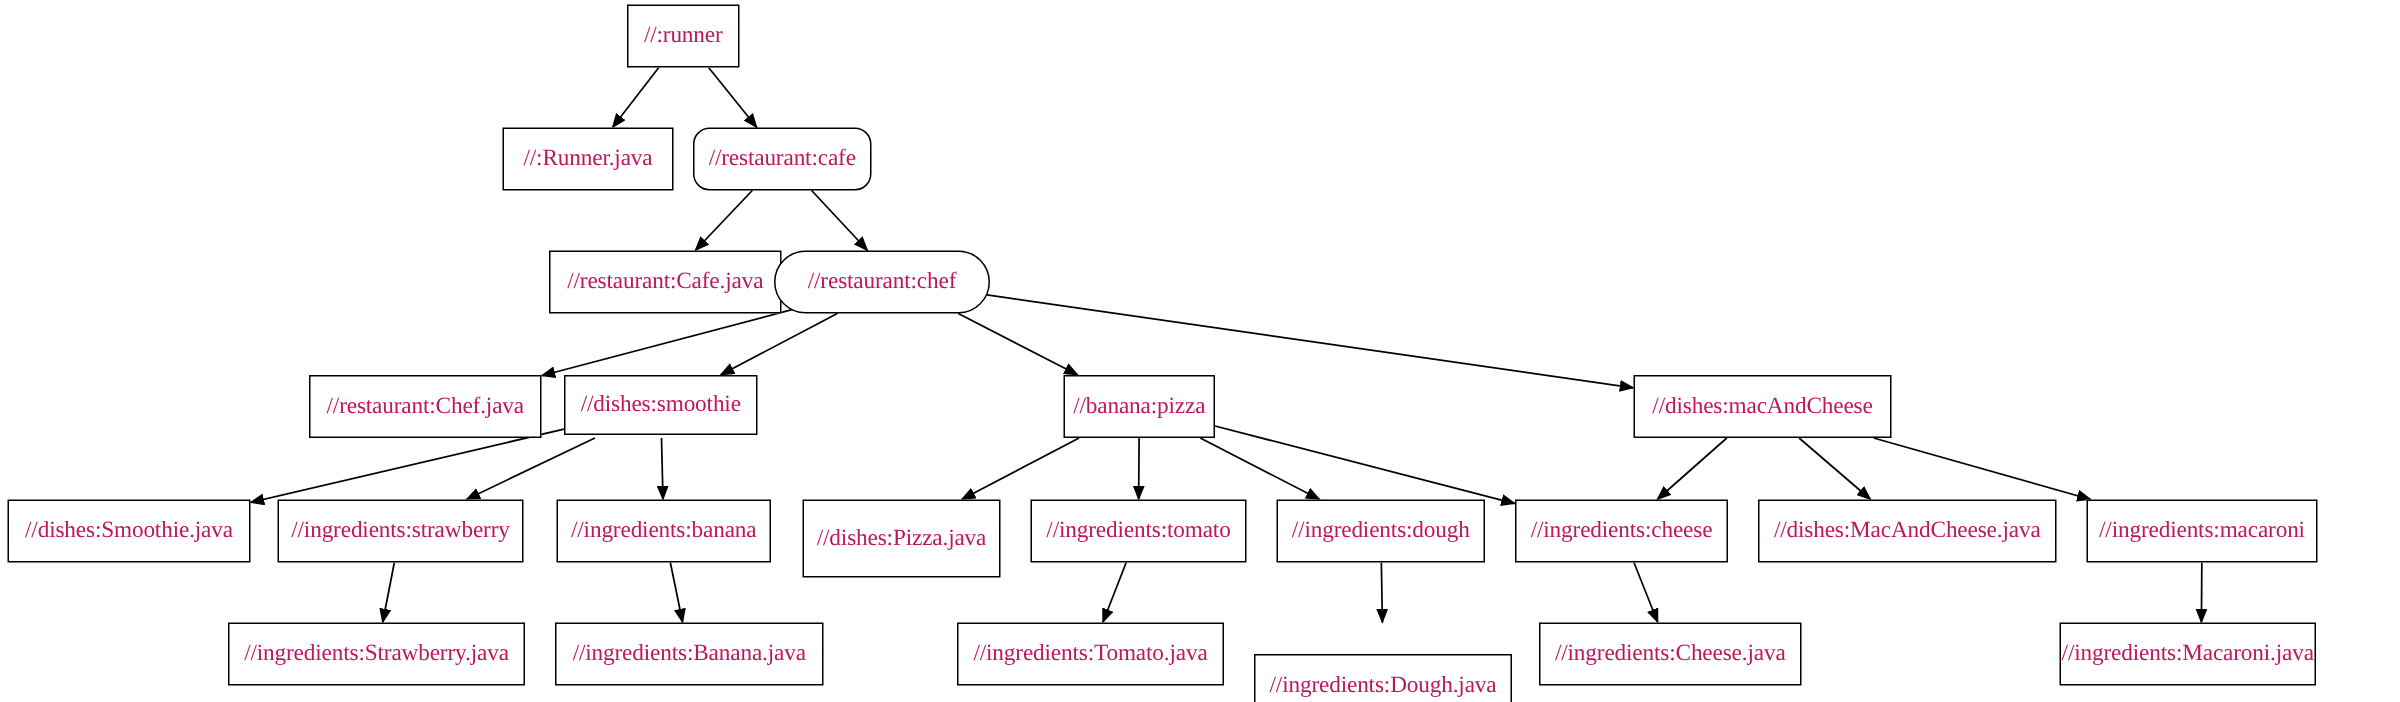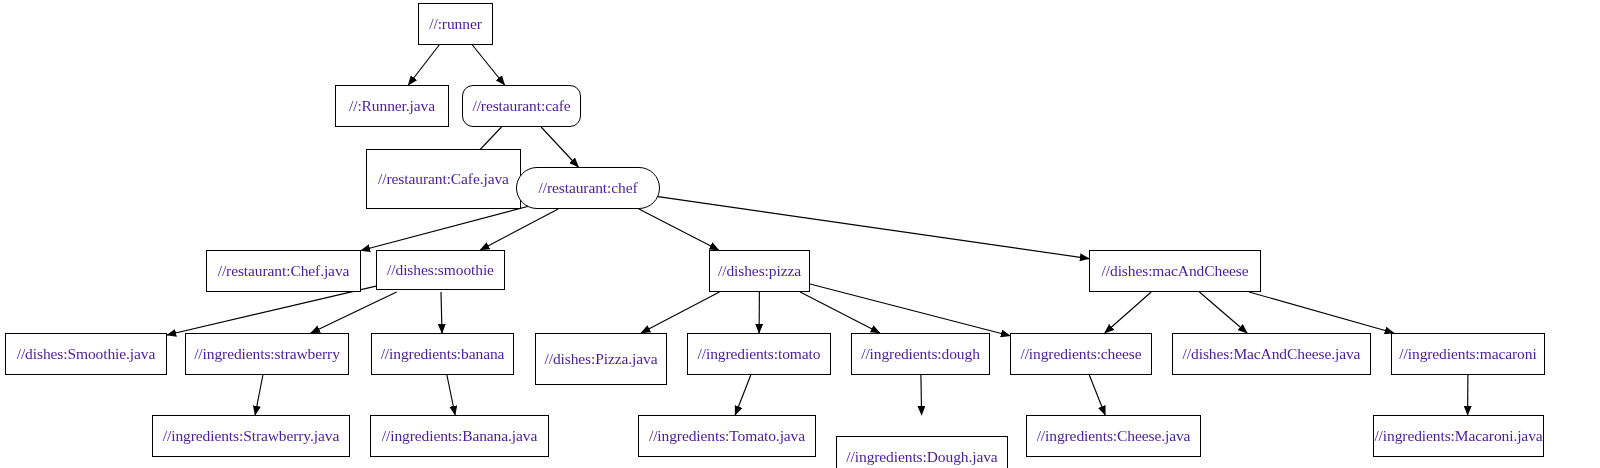--- a/index.html
+++ b/index.html
@@ -33,21 +33,21 @@
     background: #ffffff;
     display: flex;
     align-items: center;
     justify-content: center;
     line-height: 1;
     z-index: 2;
   }
   .gnode .glabel {
     font-family: "Liberation Serif", "DejaVu Serif", serif;
     font-size: 15.5px;
-    color: #4c1d95;
+    color: #be185d;
     white-space: nowrap;
     letter-spacing: -0.1px;
   }
 </style>
 </head>
 <body>
 
 <div id="graph-canvas">
   <svg id="edge-layer" viewBox="0 0 1600 468" width="1600" height="468" xmlns="http://www.w3.org/2000/svg">
     <defs>
@@ -85,34 +85,34 @@
   <div id="nodes-group">
       <div class="gnode" style="left: 418px; top: 3px; width: 75px; height: 42px; border-color: rgb(0, 0, 0); background: rgb(255, 255, 255);">
         <span class="glabel">//:runner</span>
       </div>
       <div class="gnode" style="left: 335px; top: 85px; width: 114px; height: 42px; border-color: rgb(0, 0, 0); background: rgb(255, 255, 255); align-items: center;">
         <span class="glabel">//:Runner.java</span>
       </div>
       <div class="gnode" style="left: 462px; top: 85px; width: 119px; height: 42px; border-color: rgb(0, 0, 0); background: rgb(255, 255, 255); border-radius: 11px;">
         <span class="glabel">//restaurant:cafe</span>
       </div>
-      <div class="gnode" style="left: 366px; top: 149px; width: 155px; height: 60px; border-color: rgb(0, 0, 0); background: rgb(255, 255, 255);">
+      <div class="gnode" style="left: 366px; top: 167px; width: 155px; height: 42px; border-color: rgb(0, 0, 0); background: rgb(255, 255, 255);">
         <span class="glabel">//restaurant:Cafe.java</span>
       </div>
       <div class="gnode" style="left: 516px; top: 167px; width: 144px; height: 42px; border-color: rgb(0, 0, 0); background: rgb(255, 255, 255); border-radius: 21px;">
         <span class="glabel">//restaurant:chef</span>
       </div>
       <div class="gnode" style="left: 206px; top: 250px; width: 155px; height: 42px; border-color: rgb(0, 0, 0); background: rgb(255, 255, 255);">
         <span class="glabel">//restaurant:Chef.java</span>
       </div>
       <div class="gnode" style="left: 376px; top: 250px; width: 129px; height: 40px; border-color: rgb(0, 0, 0); background: rgb(255, 255, 255);">
         <span class="glabel">//dishes:smoothie</span>
       </div>
       <div class="gnode" style="left: 709px; top: 250px; width: 101px; height: 42px; border-color: rgb(0, 0, 0); background: rgb(255, 255, 255);">
-        <span class="glabel">//dishes:pizza</span>
+        <span class="glabel">//banana:pizza</span>
       </div>
       <div class="gnode" style="left: 1089px; top: 250px; width: 172px; height: 42px; border-color: rgb(0, 0, 0); background: rgb(255, 255, 255);">
         <span class="glabel">//dishes:macAndCheese</span>
       </div>
       <div class="gnode" style="left: 5px; top: 333px; width: 162px; height: 42px; border-color: rgb(0, 0, 0); background: rgb(255, 255, 255);">
         <span class="glabel">//dishes:Smoothie.java</span>
       </div>
       <div class="gnode" style="left: 185px; top: 333px; width: 164px; height: 42px; border-color: rgb(0, 0, 0); background: rgb(255, 255, 255);">
         <span class="glabel">//ingredients:strawberry</span>
       </div>

